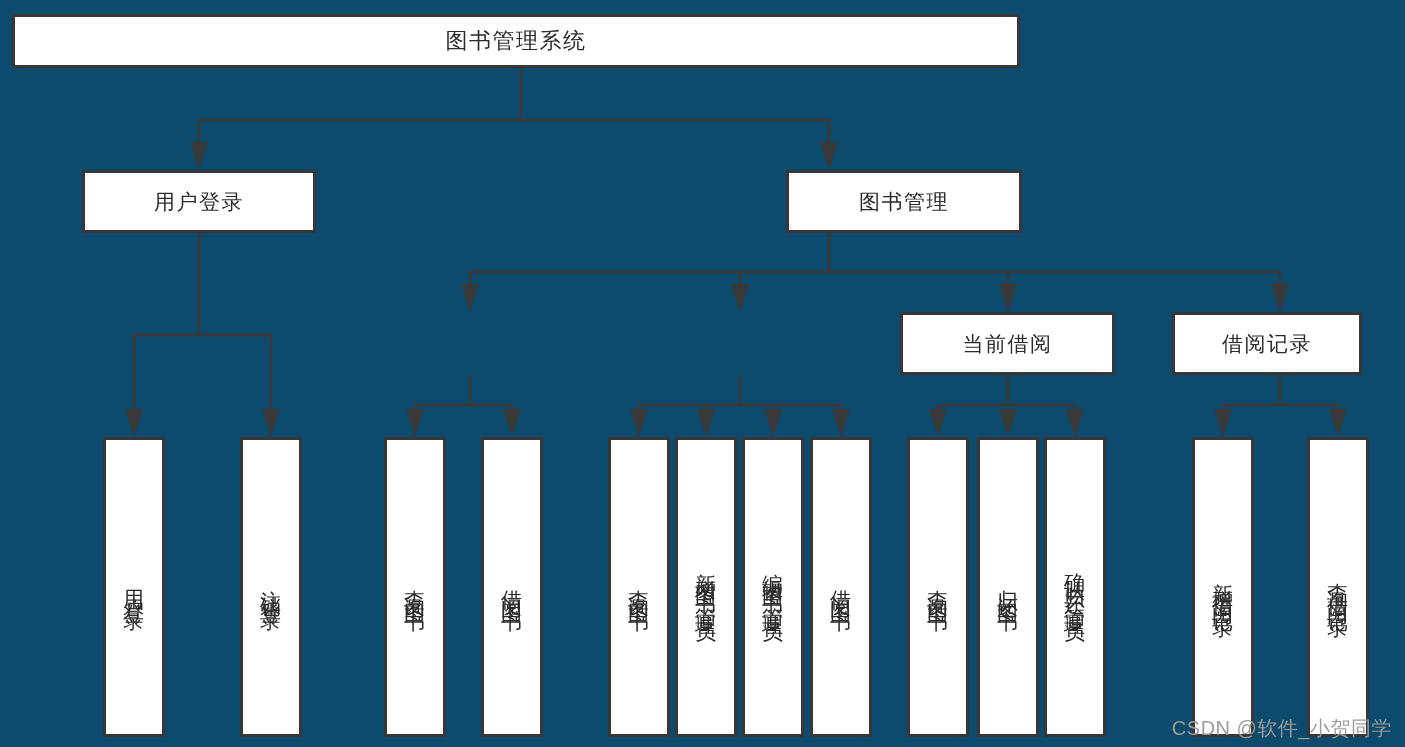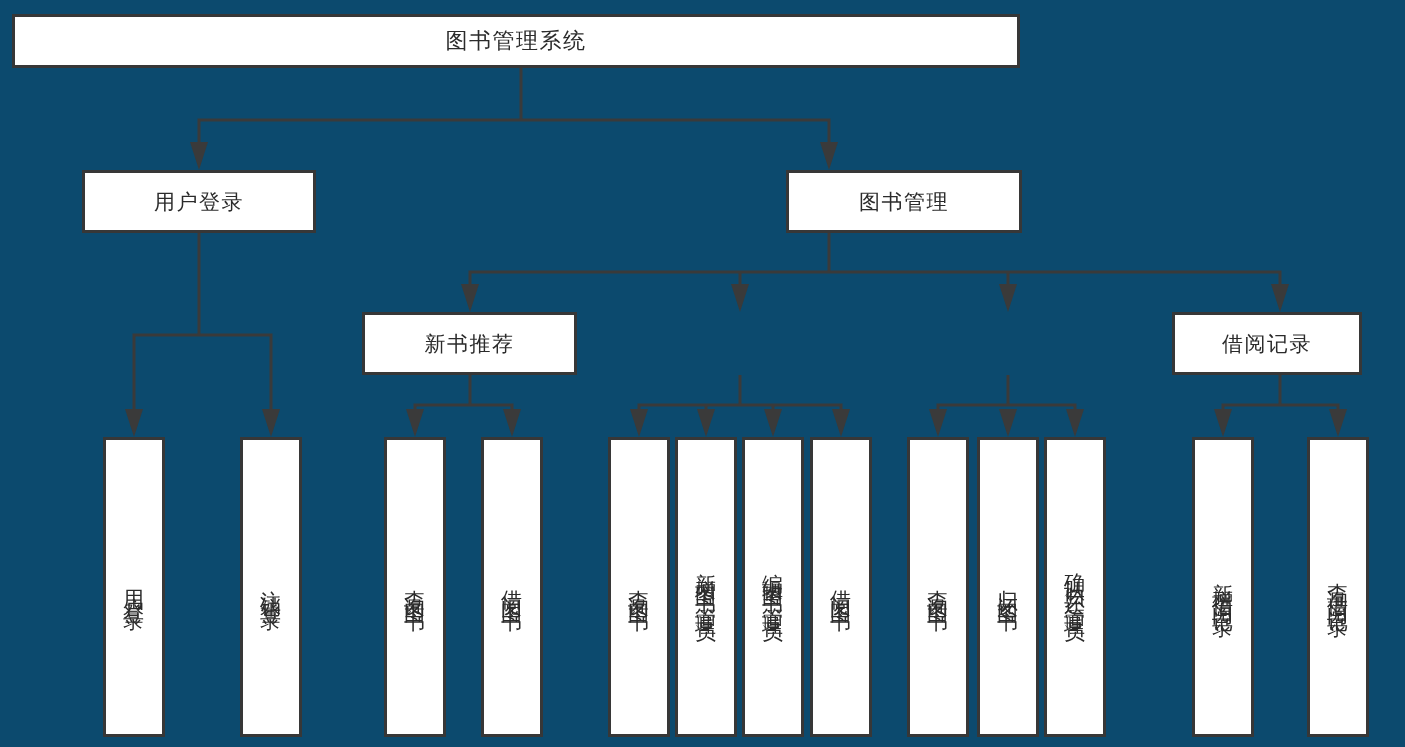--- a/index.html
+++ b/index.html
@@ -67,21 +67,21 @@
       <polygon points="1214,409 1232,409 1223,437"></polygon>
       <polygon points="1329,409 1347,409 1338,437"></polygon>
     </g>
   </svg>
 
   <div class="node hnode root" style="left:12px;top:14px;width:1008px;height:54px;">图书管理系统</div>
 
   <div class="node hnode" style="left:82px;top:170px;width:234px;height:63px;">用户登录</div>
   <div class="node hnode" style="left:746px;top:170px;width:236px;height:63px;margin-left:40px;">图书管理</div>
 
-  <div class="node hnode" style="left:362px;top:312px;width:215px;height:63px;">新书推荐</div>
+  <div class="node hnode" style="left:900px;top:312px;width:215px;height:63px;">当前借阅</div>
   <div class="node hnode" style="left:1172px;top:312px;width:190px;height:63px;">借阅记录</div>
 
   <div class="node vnode" style="left:103px;top:437px;width:62px;height:300px;">
     <span class="vlabel">用户登录</span>
   </div>
   <div class="node vnode" style="left:240px;top:437px;width:62px;height:300px;">
     <span class="vlabel">注销登录</span>
   </div>
 
   <div class="node vnode" style="left:384px;top:437px;width:62px;height:300px;">
@@ -114,14 +114,15 @@
     <span class="vlabel">确认归还（管理员）</span>
   </div>
 
   <div class="node vnode" style="left:1192px;top:437px;width:62px;height:300px;">
     <span class="vlabel">新增借阅记录</span>
   </div>
   <div class="node vnode" style="left:1307px;top:437px;width:62px;height:300px;">
     <span class="vlabel">查询借阅记录</span>
   </div>
 
+  <div class="watermark">CSDN @软件_小贺同学</div>
 
 </div>
 
 </body></html>

